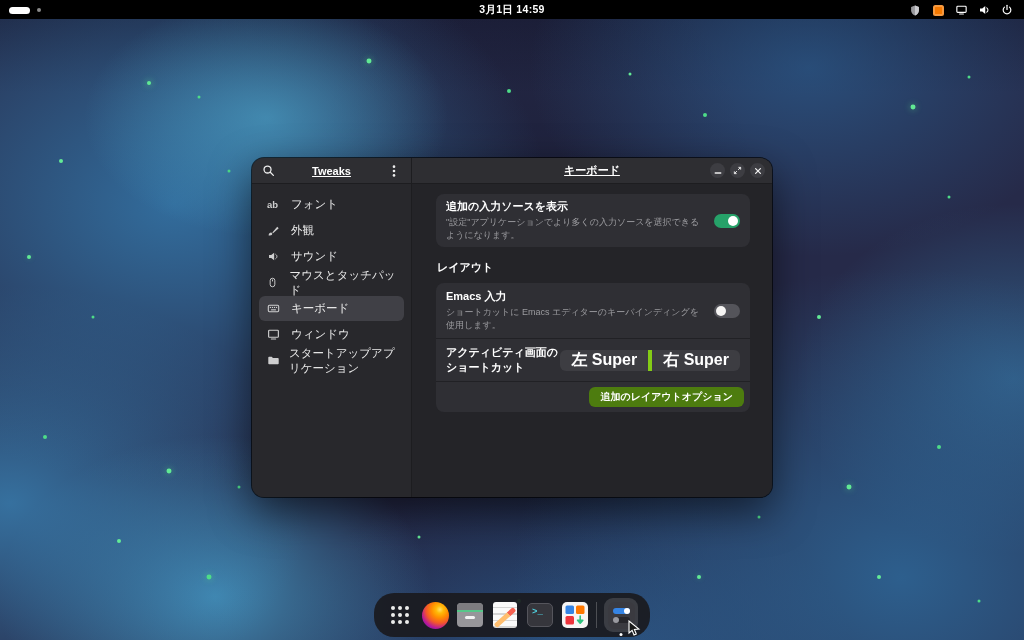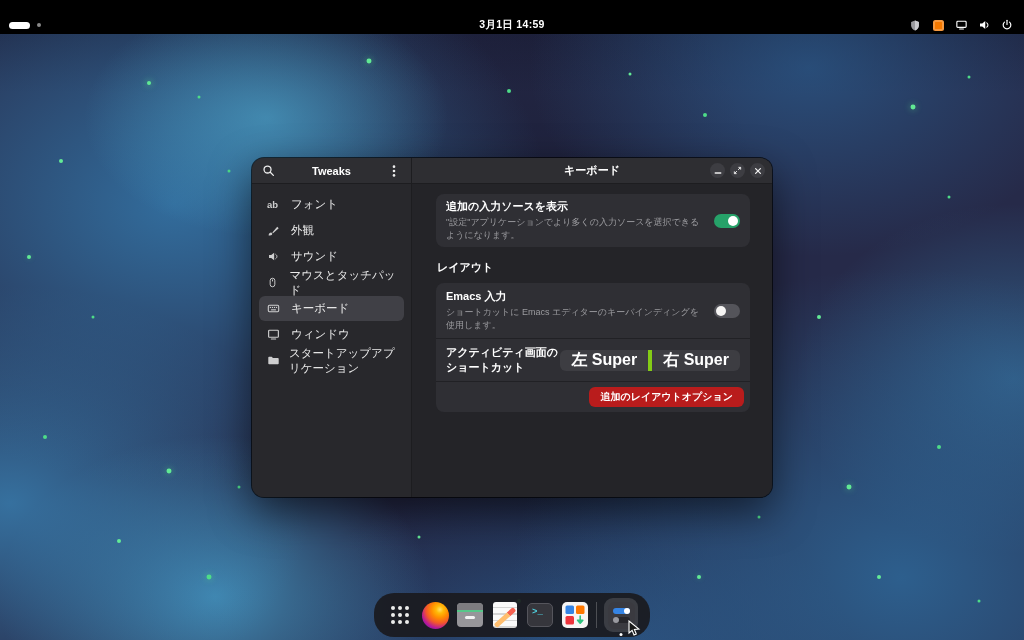--- a/index.html
+++ b/index.html
@@ -1,21 +1,21 @@
 <!DOCTYPE html>
 <html><head>
 <meta charset="utf-8">
 <style>
   * { margin:0; padding:0; box-sizing:border-box; }
   html,body { width:1024px; height:640px; overflow:hidden; background:#000;
     font-family:"Liberation Sans","DejaVu Sans",sans-serif; }
   .stage { position:relative; width:1024px; height:640px; }
 
   
-  .topbar { position:absolute; top:16px; left:0; width:100%; height:18px; background:#000;
+  .topbar { position:absolute; top:1px; left:0; width:100%; height:18px; background:#000;
     display:flex; align-items:center; justify-content:space-between; z-index:50; }
   .tb-left { display:flex; align-items:center; gap:7px; padding-left:9px; }
   .ws-pill { width:21px; height:7px; border-radius:4px; background:#fff; }
   .ws-dot { width:4px; height:4px; border-radius:50%; background:#8a8a8a; }
   .tb-clock { position:absolute; left:50%; transform:translateX(-50%); color:#fff;
     font-size:10.5px; font-weight:700; letter-spacing:.3px; }
   .tb-right { display:flex; align-items:center; gap:9px; padding-right:10px; }
   .tb-icon { display:flex; align-items:center; justify-content:center; width:14px; height:14px; }
   .im-badge { width:11px; height:11px; border-radius:2.5px; background:#f57900;
     box-shadow:inset 0 0 0 2px rgba(255,255,255,.25); }
@@ -53,21 +53,21 @@
       28px 238px 5px 1px rgba(87,227,137,.35), 698px 558px 5px 1px rgba(87,227,137,.35); }
 
   
   .window { position:absolute; left:252px; top:158px; width:520px; height:339px;
     border-radius:12px; overflow:hidden; background:#242428;
     box-shadow:0 14px 40px rgba(0,0,0,.55), 0 0 0 1px rgba(0,0,0,.65); display:flex; flex-direction:column; }
   .titlebar { display:flex; height:26px; flex:0 0 26px; background:#2e2e32; border-bottom:1px solid #1d1d20; }
   .tb-pane-left { width:160px; flex:0 0 160px; display:flex; align-items:center; position:relative;
     border-right:1px solid #1d1d20; }
   .tb-pane-right { flex:1; display:flex; align-items:center; position:relative; }
-  .hb-title { position:absolute; left:0; right:0; text-align:center; color:#fff; font-size:11px; font-weight:700; }
+  .hb-title { position:absolute; left:0; right:0; text-align:center; color:#fff; font-size:11px; font-weight:700;text-decoration:underline; }
   .hb-btn { position:relative; z-index:2; display:flex; align-items:center; justify-content:center;
     width:18px; height:18px; border-radius:50%; cursor:pointer; }
   .search-btn { margin-left:7px; }
   .kebab-btn { position:absolute; right:8px; color:#e8e8e8; font-size:11px; font-weight:700; letter-spacing:0; }
   .win-controls { position:absolute; right:7px; display:flex; gap:5px; z-index:2; }
   .wc { width:15px; height:15px; border-radius:50%; background:#3d3d42; display:flex;
     align-items:center; justify-content:center; }
 
   .win-body { flex:1; display:flex; min-height:0; }
 
@@ -101,21 +101,21 @@
   .switch[data-state="on"] { background:#26a269; }
   .switch[data-state="on"] .knob { right:2px; }
   .switch[data-state="off"] .knob { left:2px; background:#f6f5f4; }
 
   
   .seg { display:flex; border-radius:6px; overflow:hidden; background:#3d3d42; }
   .seg-btn { padding:0 11px; height:21px; display:flex; align-items:center; color:#fff;
     font-size:16px; font-weight:700; cursor:pointer; }
   .seg-btn + .seg-btn { border-left:4px solid #84cc16; }
 
-  .flat-btn { background:#b91c1c; border:none; border-radius:6px; height:20px; padding:0 11px;
+  .flat-btn { background:#4d7c0f; border:none; border-radius:6px; height:20px; padding:0 11px;
     color:#fff; font-size:10px; font-weight:700; cursor:pointer;
     font-family:"Liberation Sans","DejaVu Sans",sans-serif; }
 
   
   .dock { position:absolute; left:50%; bottom:3px; transform:translateX(-50%);
     display:flex; align-items:center; gap:7px; padding:5px 12px;
     background:rgba(26,26,30,.92); border-radius:20px; z-index:40; }
   .dock-item { width:28px; height:28px; display:flex; align-items:center; justify-content:center;
     cursor:pointer; position:relative; }
   .appgrid { display:grid; grid-template-columns:repeat(3,4px); grid-template-rows:repeat(3,4px); gap:3px; }

